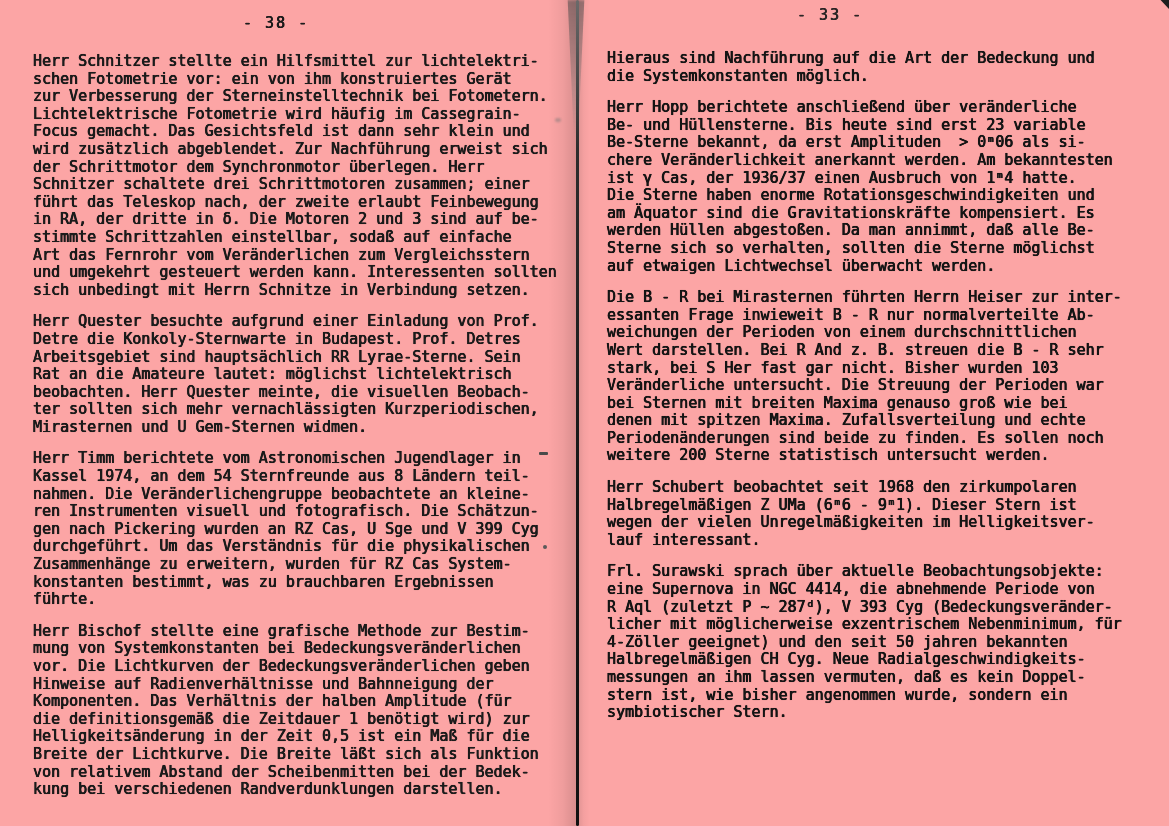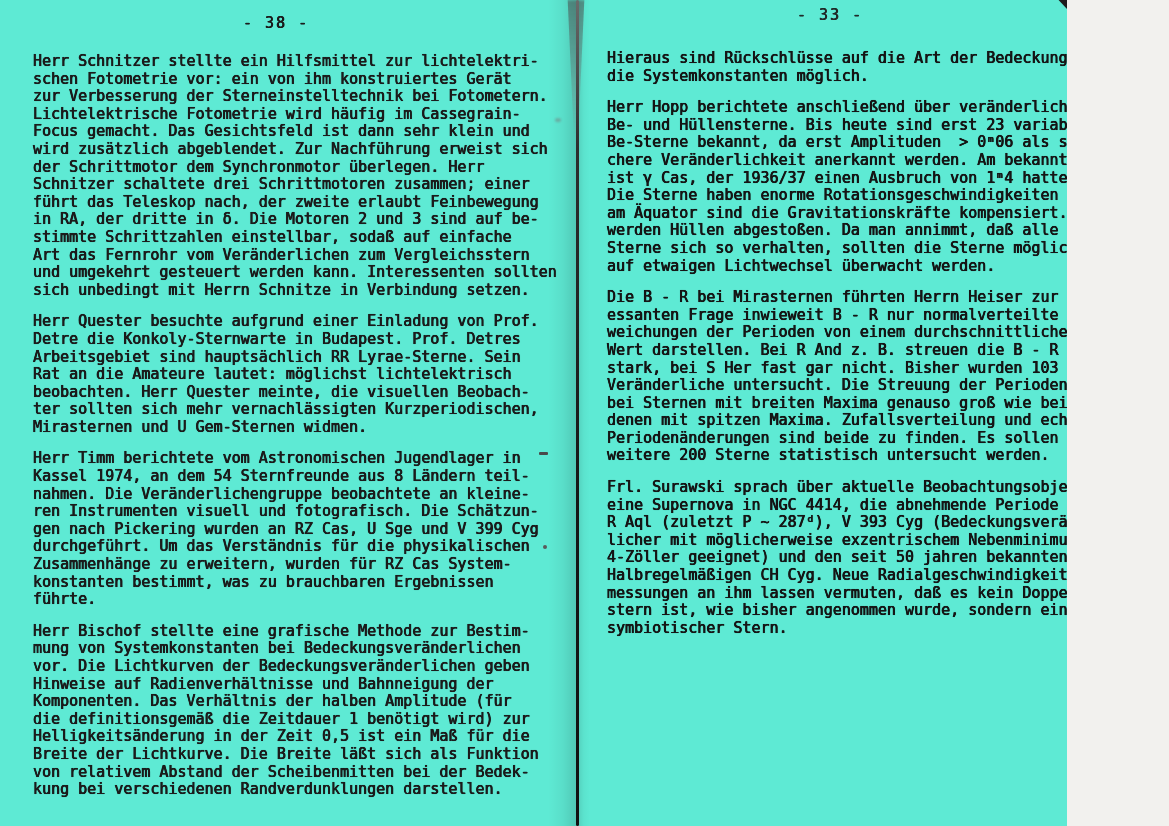--- a/index.html
+++ b/index.html
@@ -3,22 +3,22 @@
 <meta charset="utf-8">
 <style>
   html,body{margin:0;padding:0;}
   body{
     width:1169px;height:826px;
     background:#f2f1ee;
     font-family:"DejaVu Sans Mono","Liberation Mono",monospace;
     overflow:hidden;
   }
   .scan{
-    position:relative;width:1067px;height:826px;
-    background:#5eead4;
+    position:relative;width:1169px;height:826px;
+    background:#fca5a5;
     overflow:hidden;
   }
   .page-number{
     position:absolute;
     font-size:15px;
     color:#1b1b1b;
     letter-spacing:2px;
     text-shadow:0.3px 0 0 currentColor,-0.3px 0 0 currentColor;
   }
   #pn-left{left:243px;top:14px;}
@@ -115,21 +115,21 @@
 Hinweise auf Radienverhältnisse und Bahnneigung der
 Komponenten. Das Verhältnis der halben Amplitude (für
 die definitionsgemäß die Zeitdauer 1 benötigt wird) zur
 Helligkeitsänderung in der Zeit 0,5 ist ein Maß für die
 Breite der Lichtkurve. Die Breite läßt sich als Funktion
 von relativem Abstand der Scheibenmitten bei der Bedek-
 kung bei verschiedenen Randverdunklungen darstellen.</p>
   </div>
 
   <div class="page" id="page-right">
-    <p class="para">Hieraus sind Rückschlüsse auf die Art der Bedeckung und
+    <p class="para">Hieraus sind Nachführung auf die Art der Bedeckung und
 die Systemkonstanten möglich.</p>
     <p class="para">Herr Hopp berichtete anschließend über veränderliche
 Be- und Hüllensterne. Bis heute sind erst 23 variable
 Be-Sterne bekannt, da erst Amplituden  &gt; 0ᵐ06 als si-
 chere Veränderlichkeit anerkannt werden. Am bekanntesten
 ist γ Cas, der 1936/37 einen Ausbruch von 1ᵐ4 hatte.
 Die Sterne haben enorme Rotationsgeschwindigkeiten und
 am Äquator sind die Gravitationskräfte kompensiert. Es
 werden Hüllen abgestoßen. Da man annimmt, daß alle Be-
 Sterne sich so verhalten, sollten die Sterne möglichst
@@ -137,20 +137,24 @@
     <p class="para">Die B - R bei Mirasternen führten Herrn Heiser zur inter-
 essanten Frage inwieweit B - R nur normalverteilte Ab-
 weichungen der Perioden von einem durchschnittlichen
 Wert darstellen. Bei R And z. B. streuen die B - R sehr
 stark, bei S Her fast gar nicht. Bisher wurden 103
 Veränderliche untersucht. Die Streuung der Perioden war
 bei Sternen mit breiten Maxima genauso groß wie bei
 denen mit spitzen Maxima. Zufallsverteilung und echte
 Periodenänderungen sind beide zu finden. Es sollen noch
 weitere 200 Sterne statistisch untersucht werden.</p>
+    <p class="para">Herr Schubert beobachtet seit 1968 den zirkumpolaren
+Halbregelmäßigen Z UMa (6ᵐ6 - 9ᵐ1). Dieser Stern ist
+wegen der vielen Unregelmäßigkeiten im Helligkeitsver-
+lauf interessant.</p>
     <p class="para">Frl. Surawski sprach über aktuelle Beobachtungsobjekte:
 eine Supernova in NGC 4414, die abnehmende Periode von
 R Aql (zuletzt P ~ 287ᵈ), V 393 Cyg (Bedeckungsveränder-
 licher mit möglicherweise exzentrischem Nebenminimum, für
 4-Zöller geeignet) und den seit 50 jahren bekannten
 Halbregelmäßigen CH Cyg. Neue Radialgeschwindigkeits-
 messungen an ihm lassen vermuten, daß es kein Doppel-
 stern ist, wie bisher angenommen wurde, sondern ein
 symbiotischer Stern.</p>
   </div>

